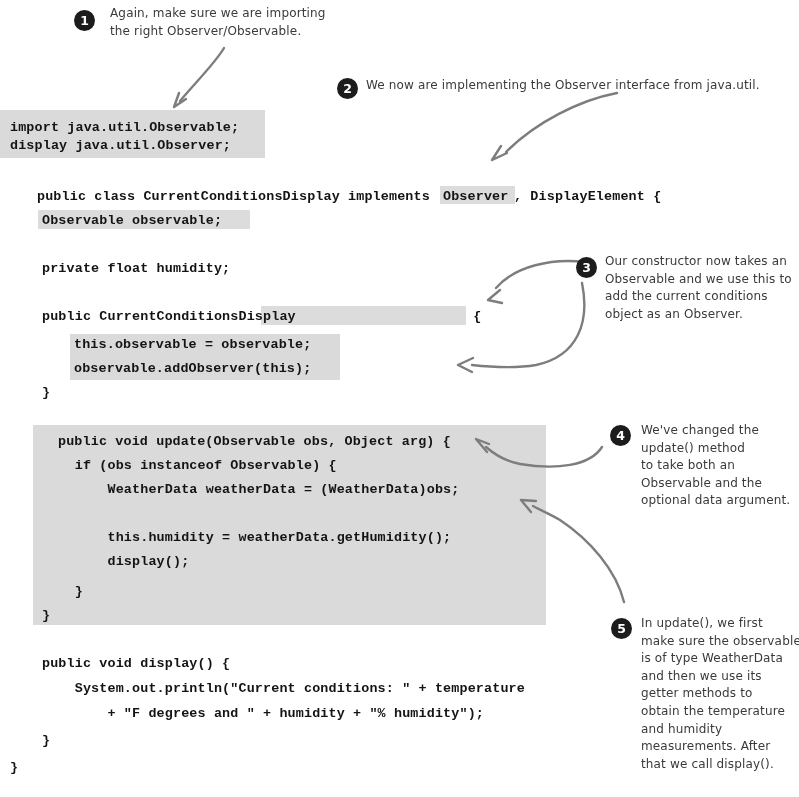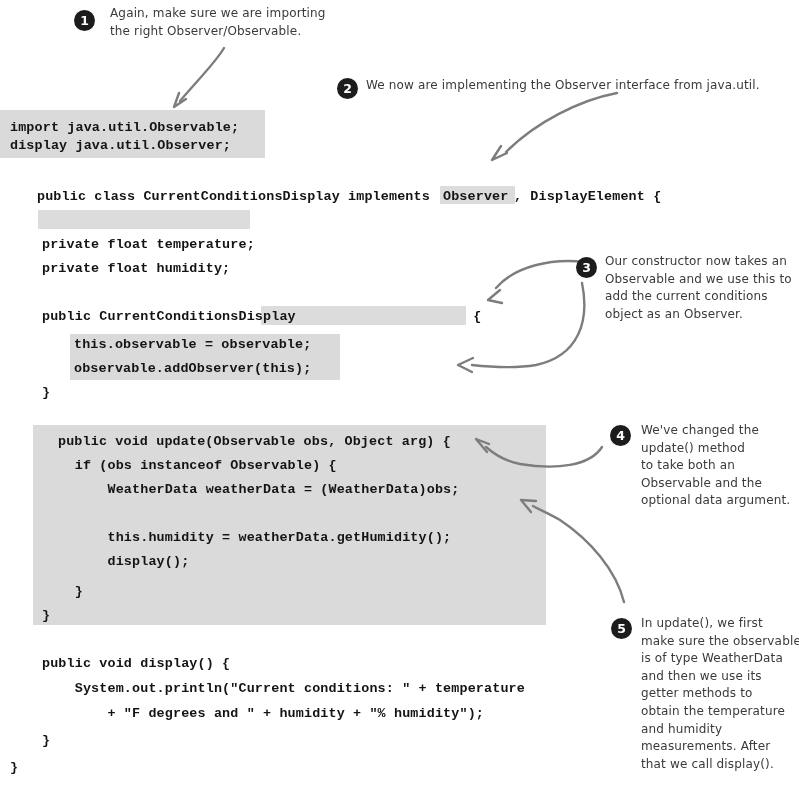--- a/index.html
+++ b/index.html
@@ -112,21 +112,21 @@
 
   <div class="code-layer">
 
     <div class="code-line" style="left:10px; top:120px;">import java.util.Observable;</div>
     <div class="code-line" style="left:10px; top:138px;">display java.util.Observer;</div>
 
     <div class="code-line" style="left:10px; top:189px;margin-left:27px;">public class CurrentConditionsDisplay implements </div>
     <div class="code-line" style="left:443px; top:189px;">Observer</div>
     <div class="code-line" style="left:514px; top:189px;">, DisplayElement {</div>
 
-    <div class="code-line" style="left:42px; top:237px;">private float temperature;</div>
+    <div class="code-line" style="left:42px; top:213px;">Observable observable;</div>
     <div class="code-line" style="left:42px; top:261px;">private float humidity;</div>
 
     <div class="code-line" style="left:42px; top:309px;">public CurrentConditionsDisplay</div>
     <div class="code-line" style="left:465px; top:309px;"> {</div>
 
     <div class="code-line" style="left:74px; top:337px;">this.observable = observable;</div>
     <div class="code-line" style="left:74px; top:361px;">observable.addObserver(this);</div>
     <div class="code-line" style="left:42px; top:385px;">}</div>
 
     <div class="code-line" style="left:42px; top:434px;margin-left:16px;">public void update(Observable obs, Object arg) {</div>

